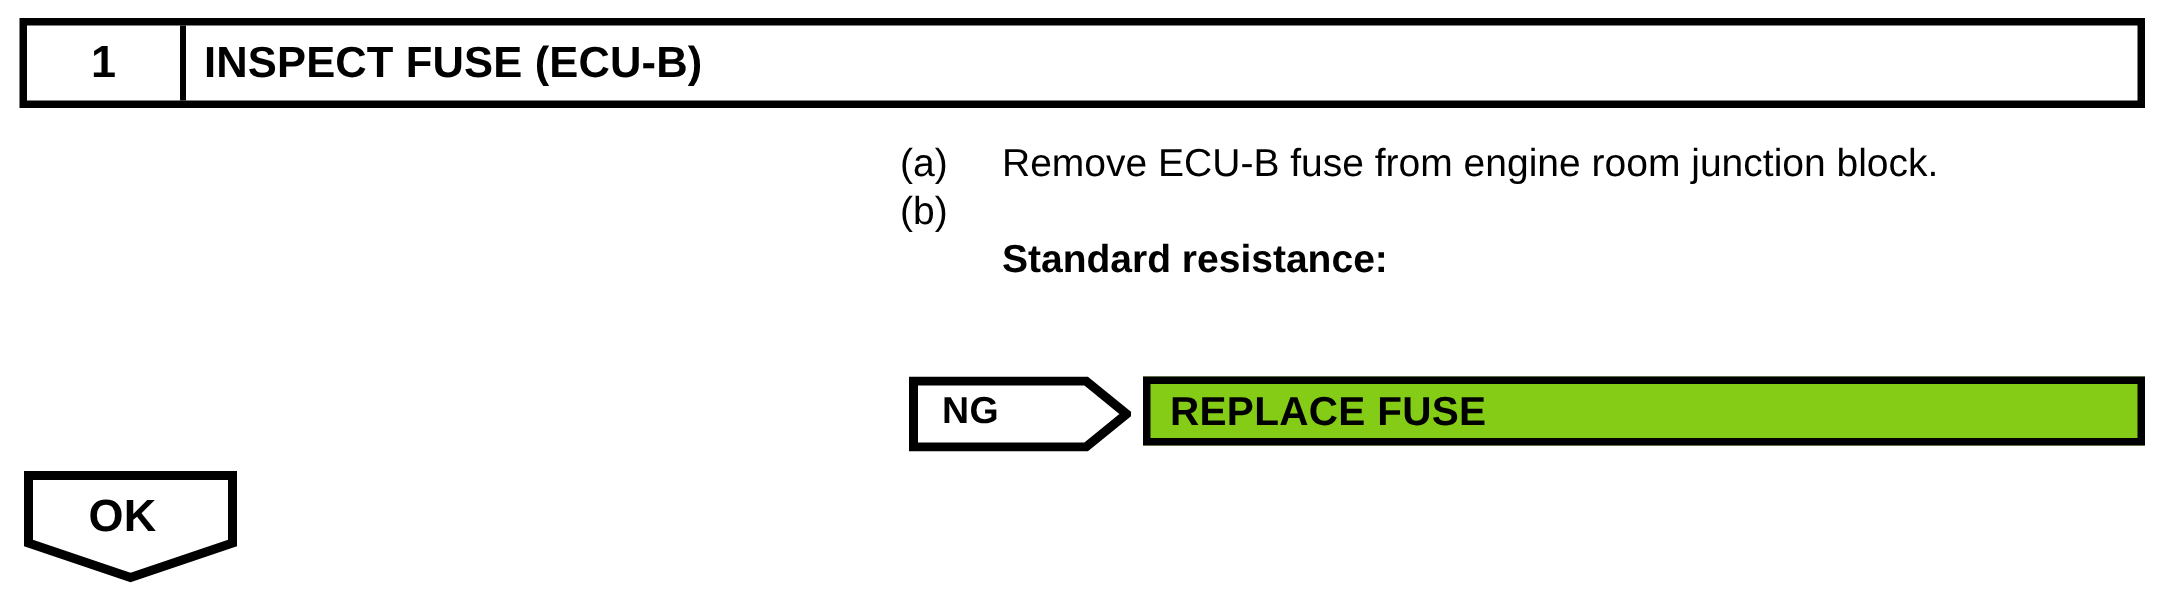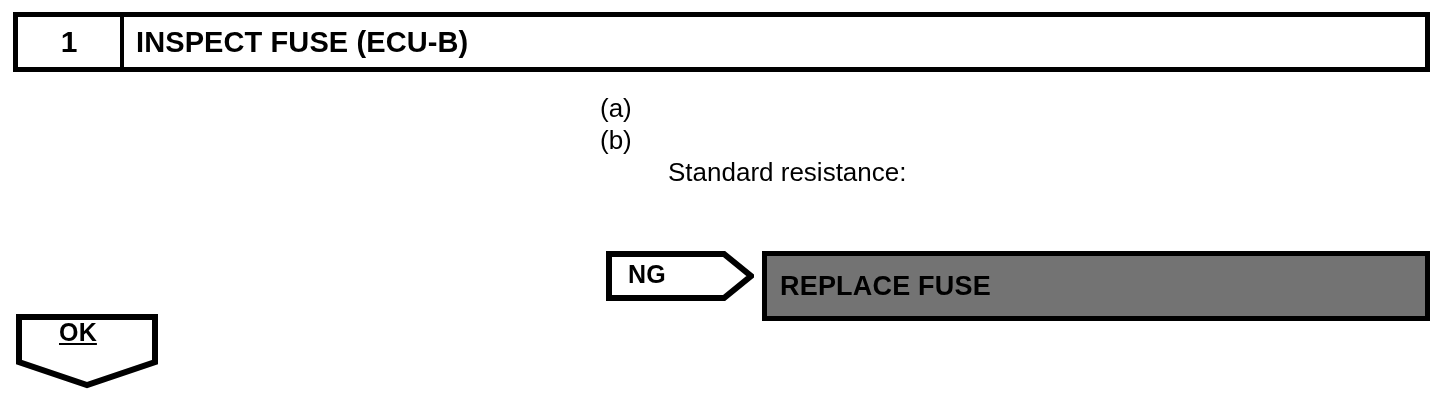--- a/index.html
+++ b/index.html
@@ -75,21 +75,21 @@
   }
   .proc-label {
     width: 68px;
     flex: none;
     font-size: 26px;
   }
   .proc-text {
     font-size: 26px;
   }
   .proc-text.bold {
-    font-weight: normal;
+    font-weight: bold;
   }
   .proc-line.sub .proc-label {
     width: 68px;
   }
   .proc-indent {
     padding-left: 24px;
   }
   .ohm {
     font-weight: normal;
     font-size: 26px;
@@ -117,24 +117,24 @@
     line-height: 1;
     letter-spacing: 0.2px;
   }
 
   
   .result-box {
     position: absolute;
     left: 762px;
     top: 251px;
     width: 668px;
-    height: 70px;
+    height: 46px;
     box-sizing: border-box;
     border: 5px solid #000000;
-    background: #737373;
+    background: #84cc16;
     display: flex;
     align-items: center;
     padding-left: 13px;
   }
   .result-label {
     font-size: 27px;
     font-weight: bold;
     line-height: 1;
     letter-spacing: 0.2px;
   }
@@ -148,44 +148,44 @@
     height: 76px;
   }
   .ok-chevron svg {
     display: block;
     width: 142px;
     height: 76px;
   }
   .ok-label {
     position: absolute;
     left: 59px;
-    top: 320px;
-    font-size: 25px;
+    top: 330px;
+    font-size: 30px;
     font-weight: bold;
     line-height: 1;
     letter-spacing: 0.2px;
-    text-decoration: underline;
   }
 </style>
 </head>
 <body>
 
 <div class="step-header">
   <div class="step-number-cell">
     <span class="step-number">1</span>
   </div>
   <div class="step-title-cell">
     <span class="step-title">INSPECT FUSE (ECU-B)</span>
   </div>
 </div>
 
 <div class="procedure">
 
   <div class="proc-line">
     <span class="proc-label">(a)</span>
+    <span class="proc-text">Remove ECU-B fuse from engine room junction block.</span>
   </div>
 
   <div class="proc-line">
     <span class="proc-label">(b)</span>
   </div>
 
   <div class="proc-line">
     <span class="proc-label"></span>
     <span class="proc-text bold">Standard resistance:</span>
   </div>

